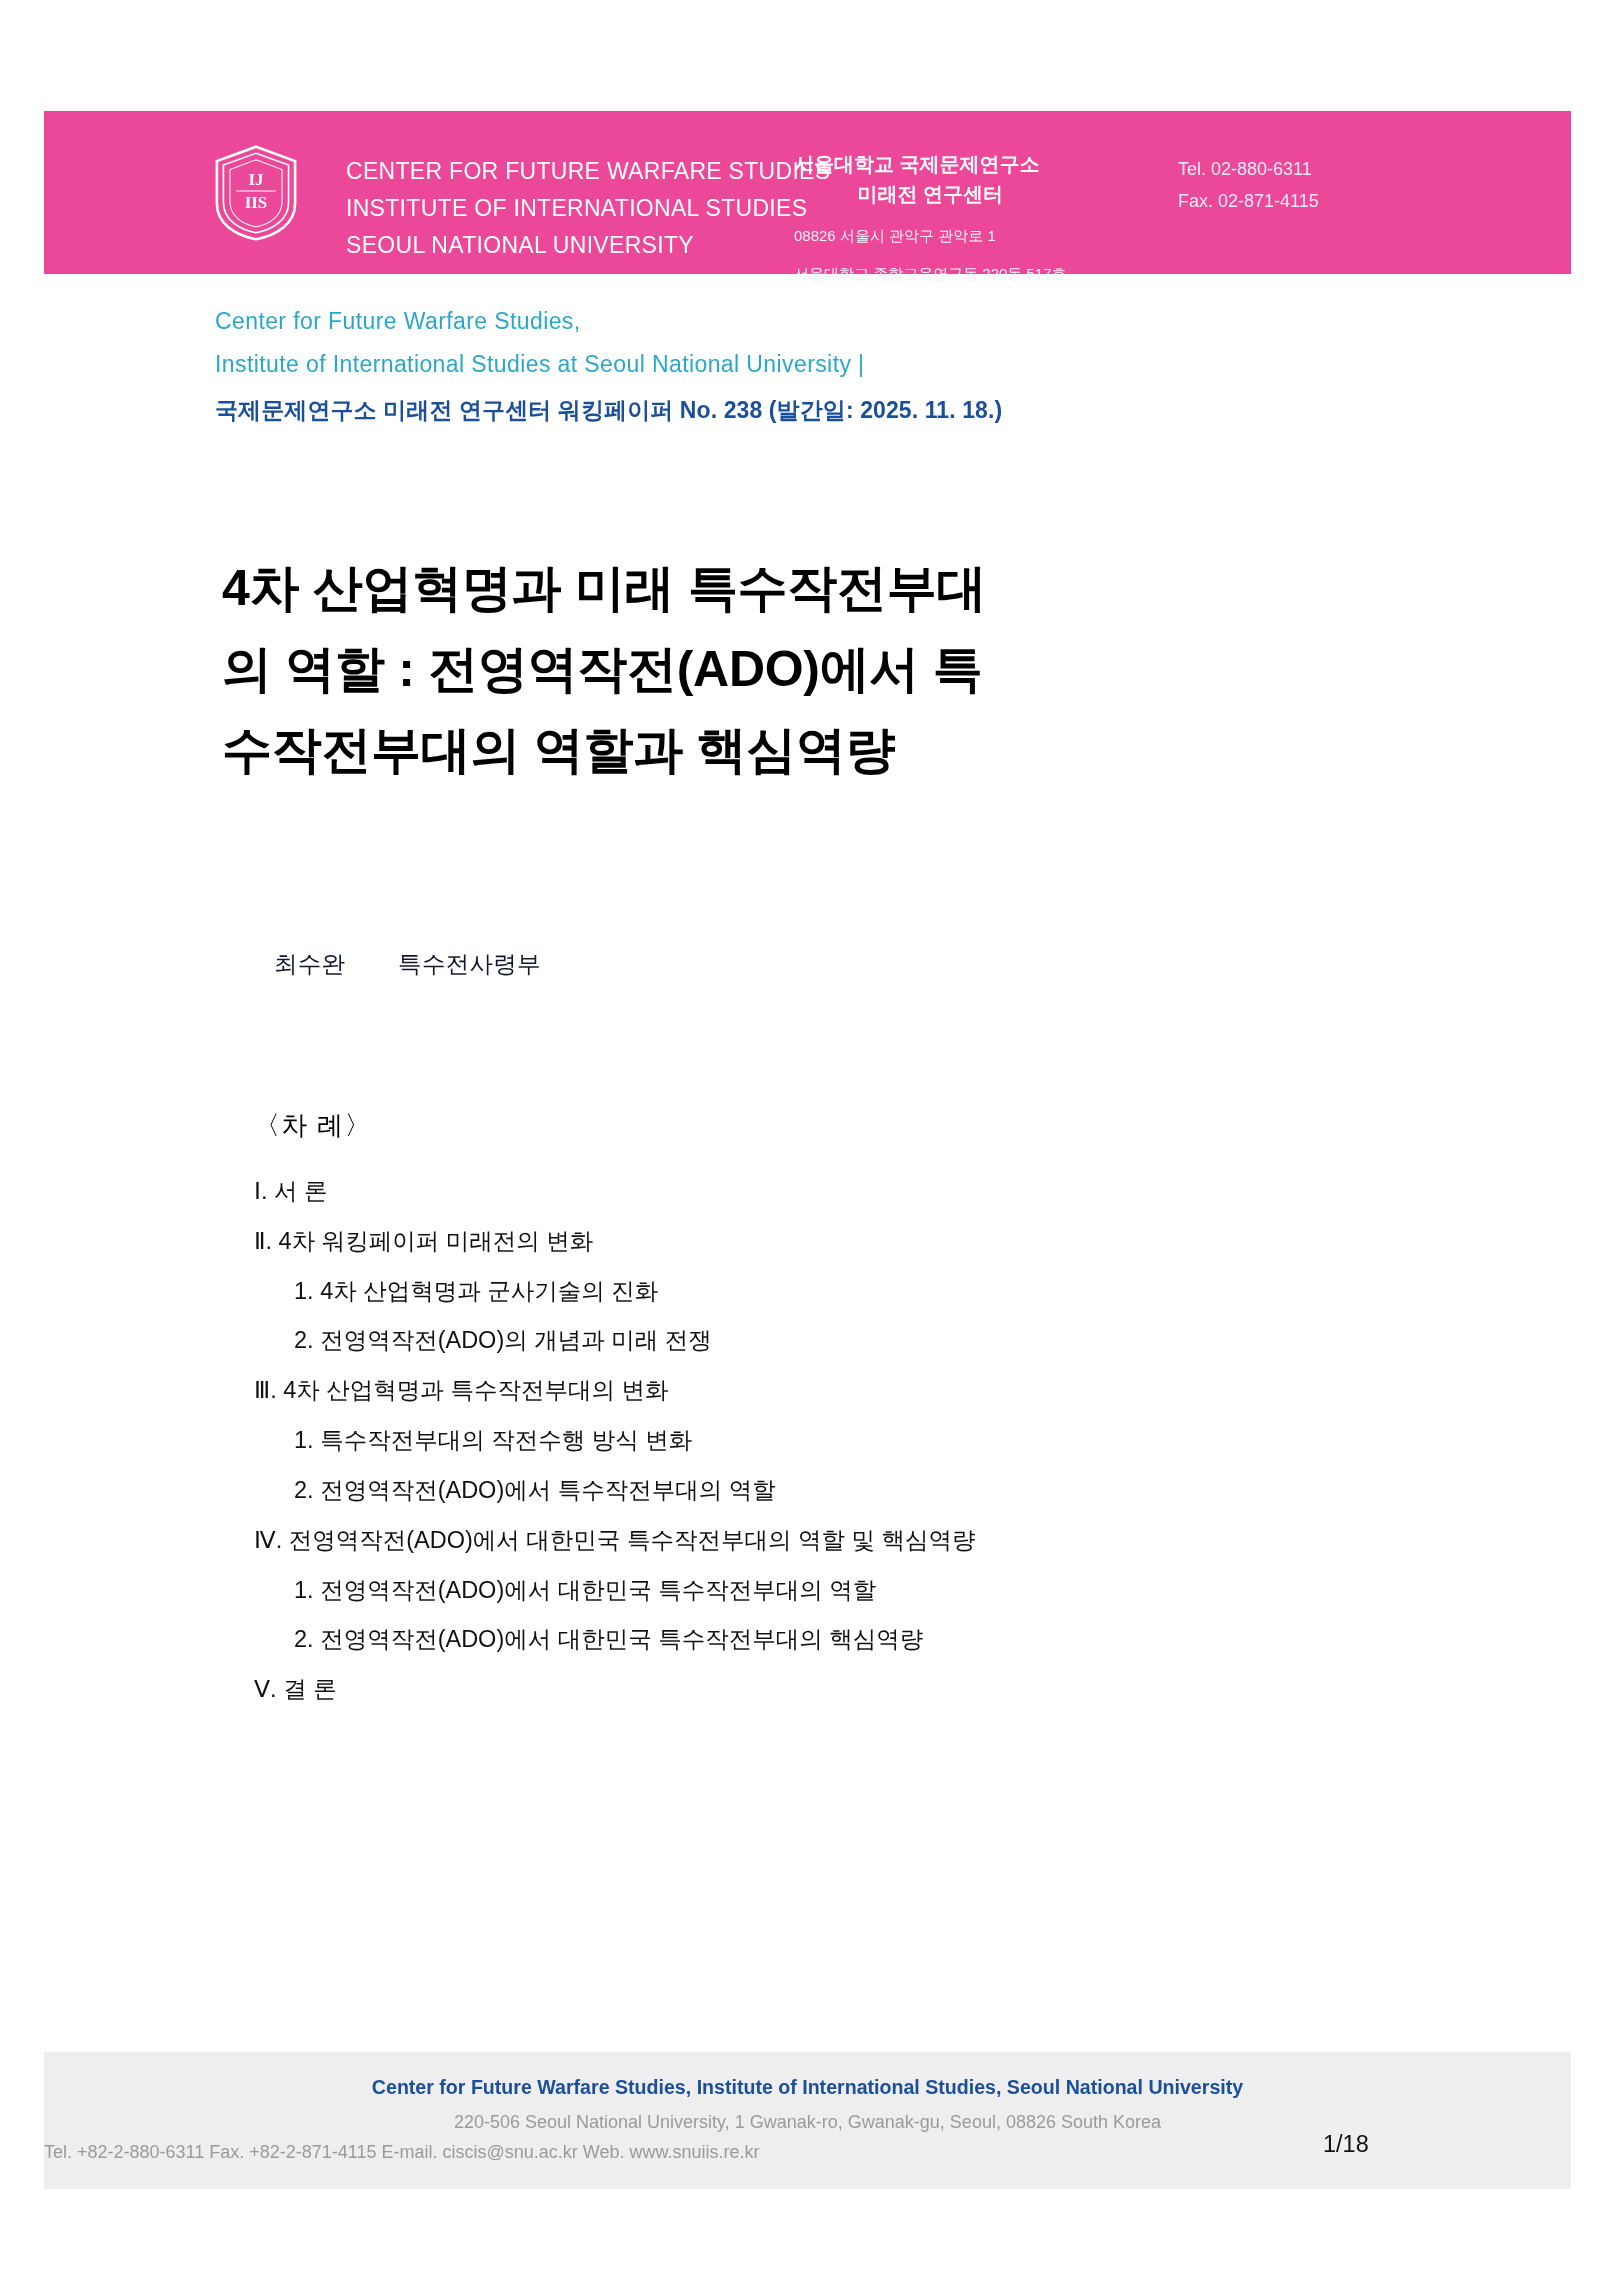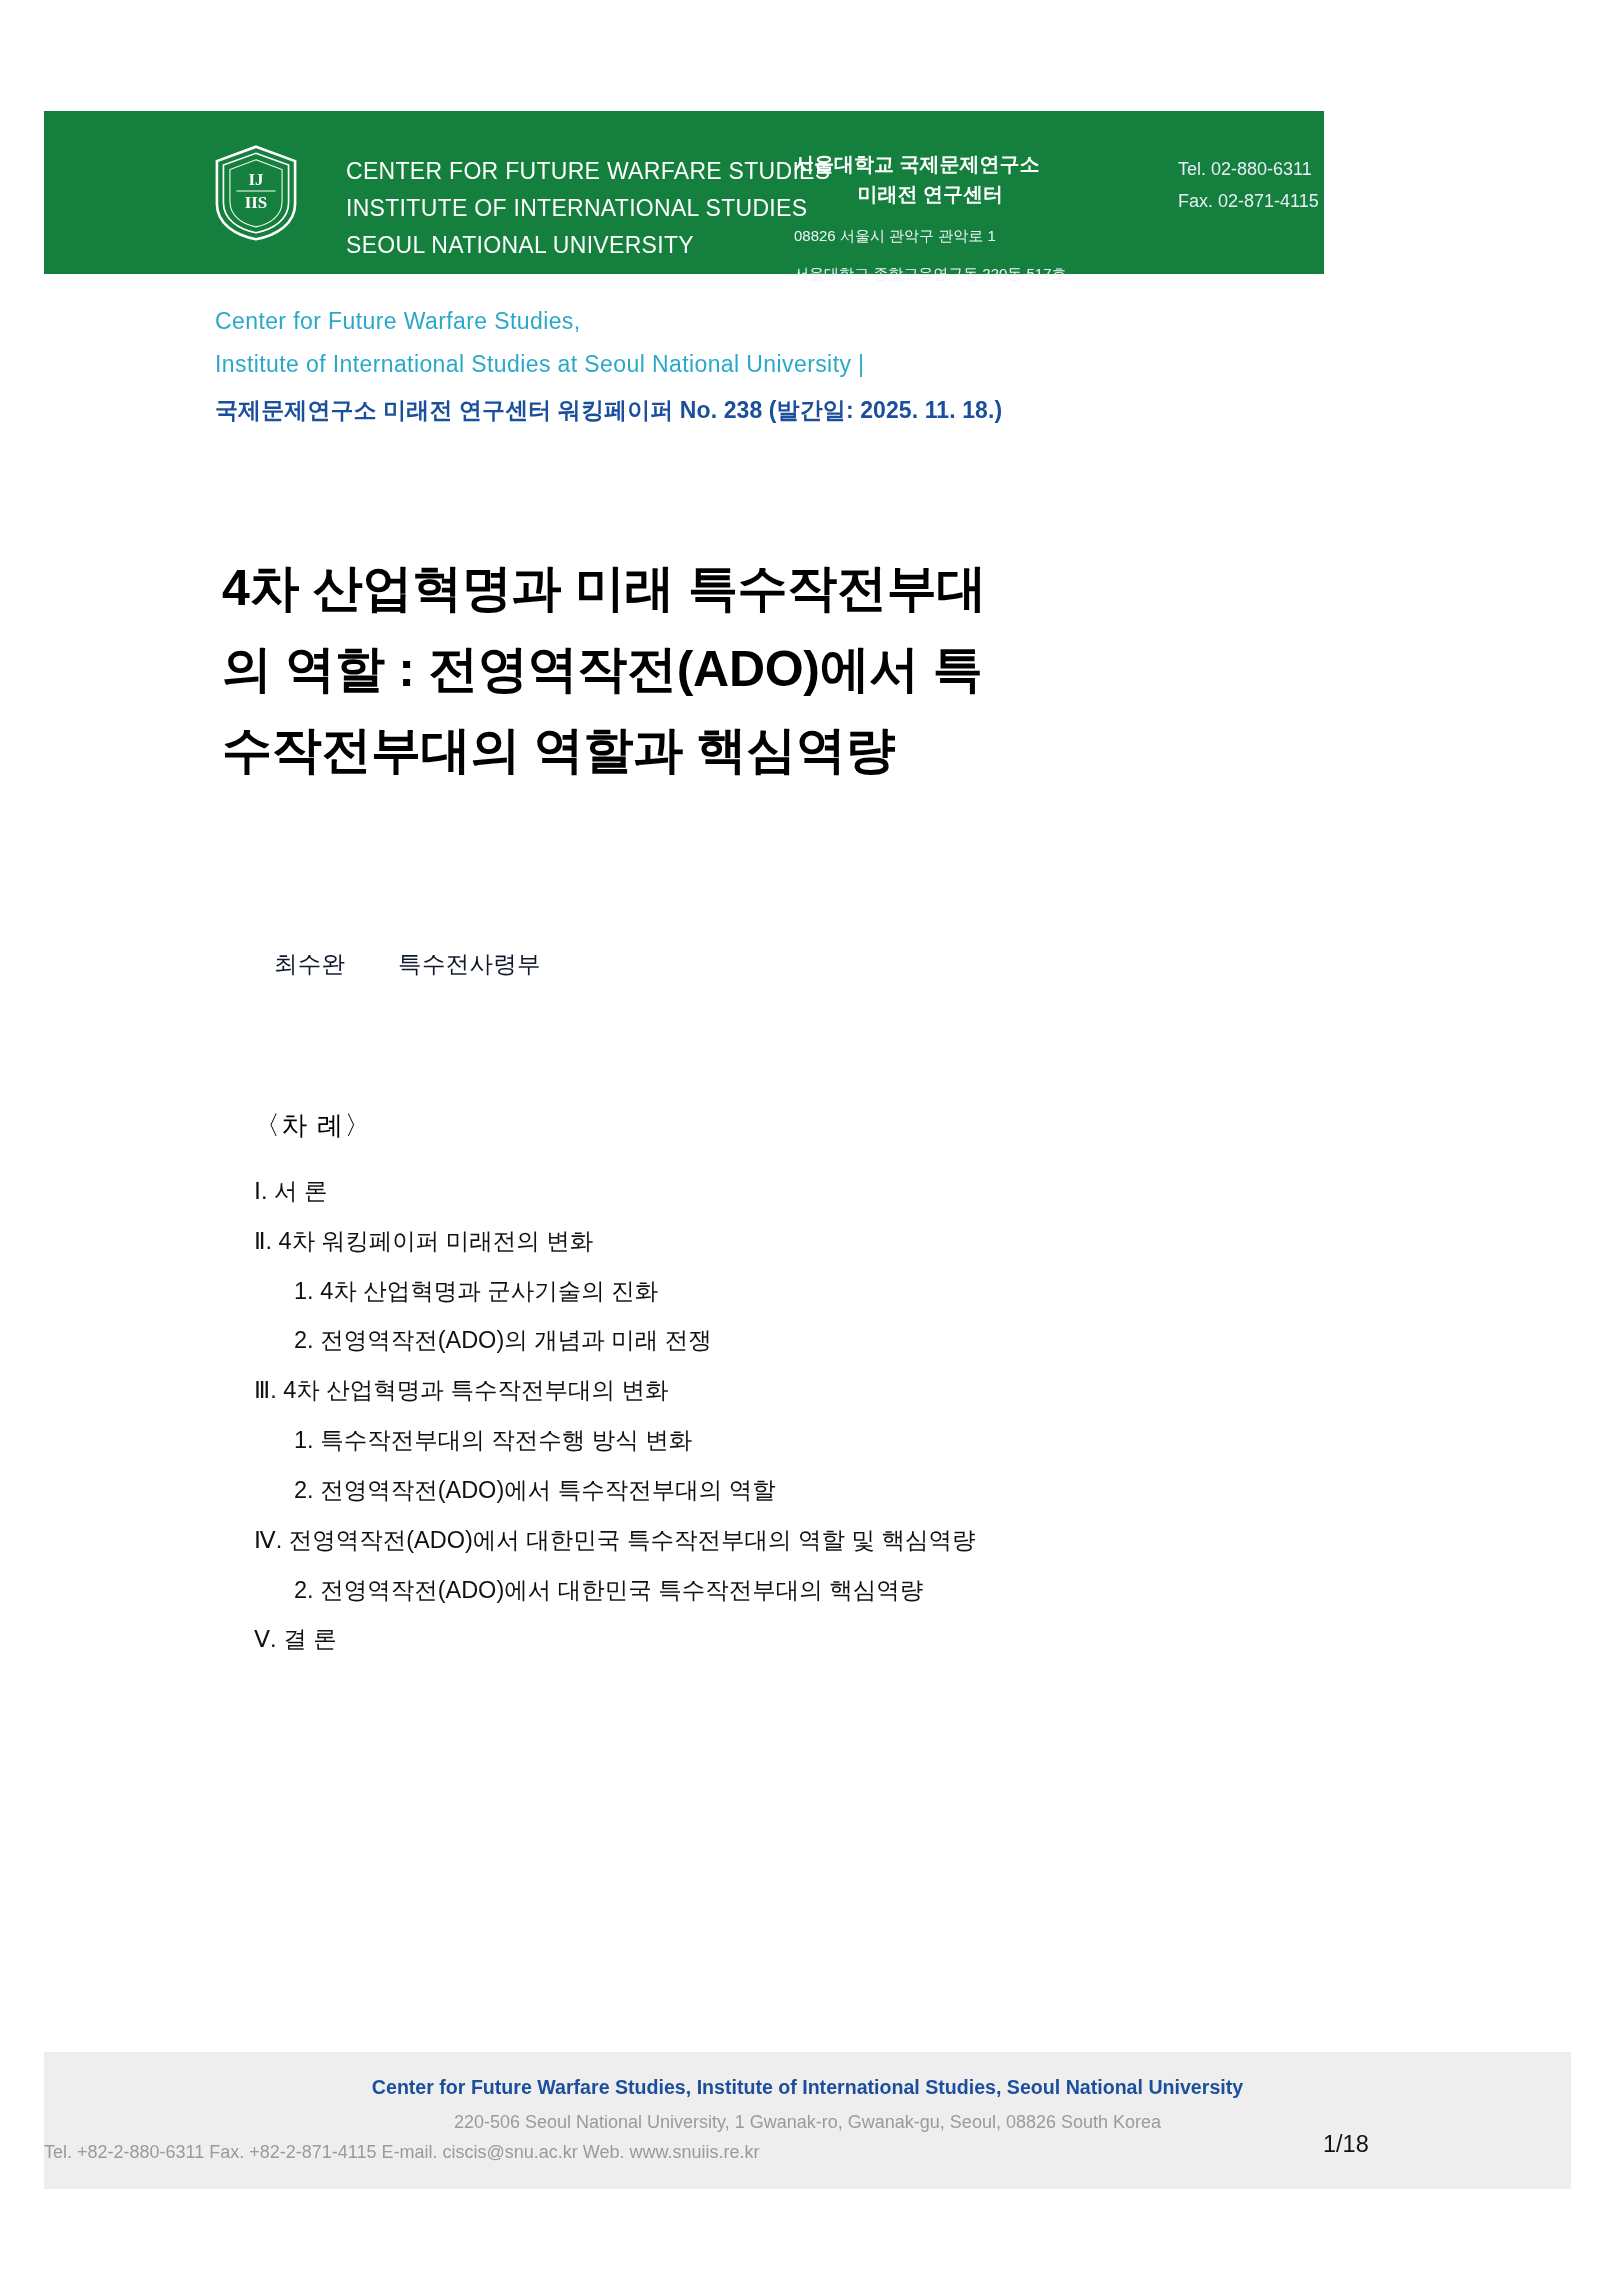--- a/index.html
+++ b/index.html
@@ -16,23 +16,23 @@
     height: 2284px;
     background: #ffffff;
     overflow: hidden;
   }
 
   
   .header-band {
     position: absolute;
     left: 44px;
     top: 111px;
-    width: 1280px;
+    width: 1527px;
     height: 163px;
-    background: #15803d;
+    background: #ec4899;
   }
   .crest {
     position: absolute;
     left: 169px;
     top: 33px;
     width: 86px;
     height: 98px;
   }
   .crest svg { display: block; }
 
@@ -262,20 +262,21 @@
   <div class="toc-head">〈차  례〉</div>
   <div class="toc">
     <div class="toc-item">Ⅰ. 서 론</div>
     <div class="toc-item">Ⅱ. 4차 워킹페이퍼 미래전의 변화</div>
     <div class="toc-item lvl2">1. 4차 산업혁명과 군사기술의 진화</div>
     <div class="toc-item lvl2">2. 전영역작전(ADO)의 개념과 미래 전쟁</div>
     <div class="toc-item">Ⅲ. 4차 산업혁명과 특수작전부대의 변화</div>
     <div class="toc-item lvl2">1. 특수작전부대의 작전수행 방식 변화</div>
     <div class="toc-item lvl2">2. 전영역작전(ADO)에서 특수작전부대의 역할</div>
     <div class="toc-item">Ⅳ. 전영역작전(ADO)에서 대한민국 특수작전부대의 역할 및 핵심역량</div>
+    <div class="toc-item lvl2">1. 전영역작전(ADO)에서 대한민국 특수작전부대의 역할</div>
     <div class="toc-item lvl2">2. 전영역작전(ADO)에서 대한민국 특수작전부대의 핵심역량</div>
     <div class="toc-item">Ⅴ. 결 론</div>
   </div>
 
   <div class="footer-band">
     <div class="footer-title">Center for Future Warfare Studies, Institute of International Studies, Seoul National University</div>
     <div class="footer-line1">220-506 Seoul National University, 1 Gwanak-ro, Gwanak-gu, Seoul, 08826 South Korea</div>
     <div class="footer-line2">Tel. +82-2-880-6311  Fax. +82-2-871-4115 E-mail. ciscis@snu.ac.kr  Web. www.snuiis.re.kr</div>
   </div>
   <div class="page-num">1/18</div>

